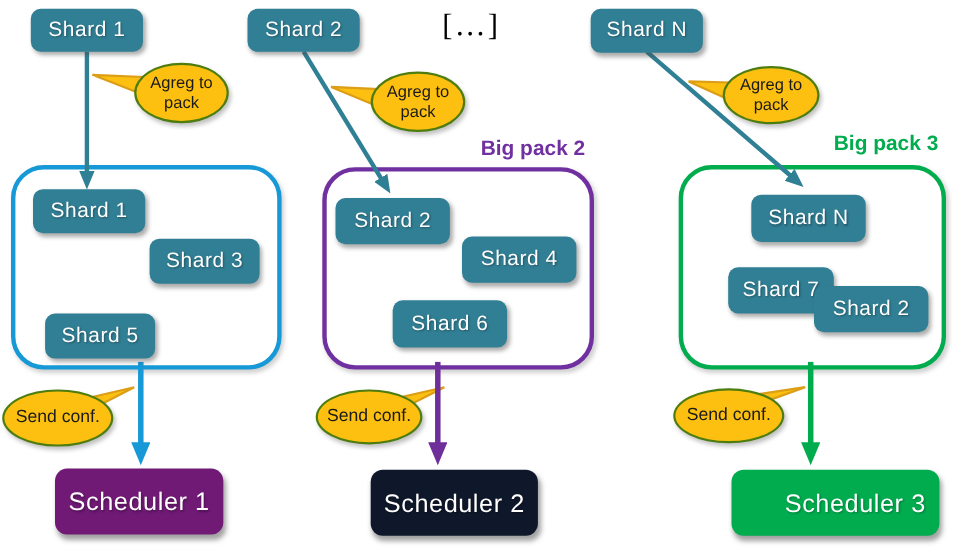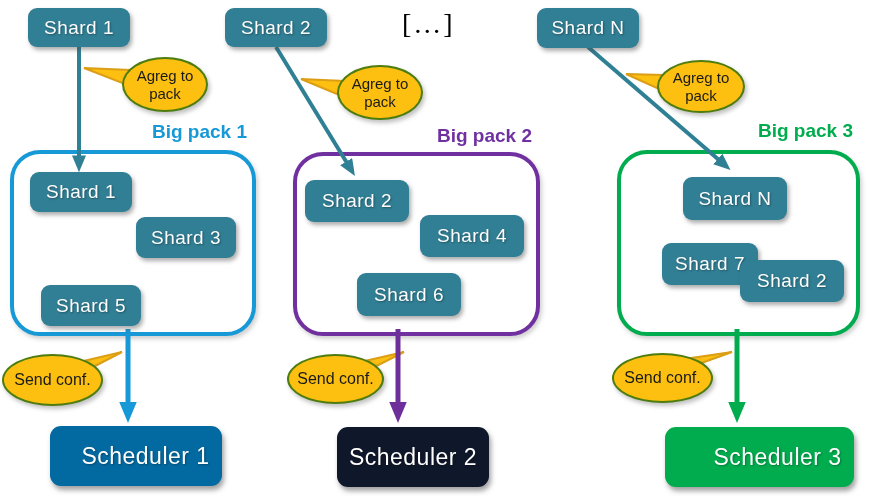--- a/index.html
+++ b/index.html
@@ -34,21 +34,21 @@
     box-shadow:2px 3px 4px rgba(100,100,100,.4);
   }
   .bubble.agreg{font-size:15px;line-height:1.2;padding:0 6px;box-sizing:border-box;}
   .bubble.send{font-size:16px;}
   .scheduler-box{
     position:absolute;z-index:3;color:#ffffff;border-radius:11px;
     display:flex;align-items:center;justify-content:center;font-size:23px;letter-spacing:.5px;
     box-shadow:2px 4px 5px rgba(70,70,70,.5);
     text-shadow:1px 1px 2px rgba(0,0,0,.3);
   }
-  .scheduler-box.c1{background:#0369a1;padding-left:19px;}
+  .scheduler-box.c1{background:#701a75;}
   .scheduler-box.c2{background:#0f172a;}
   .scheduler-box.c3{background:#00AC4E;padding-left:36px;}
   .ellipsis{
     position:absolute;z-index:3;font-family:"Liberation Serif", serif;font-size:28px;color:#000;
     letter-spacing:2px;
   }
 </style>
 </head>
 <body>
 
@@ -83,21 +83,20 @@
 
     <line x1="128" y1="329" x2="128" y2="404" stroke="#1699D6" stroke-width="5" marker-end="url(#ah-blue)"></line>
     <line x1="398" y1="329" x2="398" y2="404" stroke="#6E2F9B" stroke-width="5" marker-end="url(#ah-purple)"></line>
     <line x1="737" y1="329" x2="737" y2="404" stroke="#00AC4E" stroke-width="5" marker-end="url(#ah-green)"></line>
   </svg>
 
   <div class="ellipsis" style="left:402px;top:8px;">[…]</div>
 
   <div class="shard-box" style="left:28px;top:8px;width:102px;height:39px;">Shard 1</div>
   <div class="bubble agreg" style="left:122px;top:57px;width:86px;height:55px;">Agreg to pack</div>
-  <div class="pack-title c1" style="left:137px;top:121px;width:110px;">Big pack 1</div>
   <div class="pack-box c1" style="left:10px;top:150px;width:238px;height:178px;"></div>
   <div class="shard-box" style="left:30px;top:172px;width:102px;height:40px;">Shard 1</div>
   <div class="shard-box" style="left:136px;top:217px;width:100px;height:41px;">Shard 3</div>
   <div class="shard-box" style="left:41px;top:265px;width:100px;height:41px;margin-top:20px;">Shard 5</div>
   <div class="bubble send" style="left:2px;top:354px;width:97px;height:48px;">Send conf.</div>
   <div class="scheduler-box c1" style="left:50px;top:426px;width:153px;height:60px;">Scheduler 1</div>
 
   <div class="shard-box" style="left:225px;top:8px;width:102px;height:39px;">Shard 2</div>
   <div class="bubble agreg" style="left:337px;top:65px;width:86px;height:55px;">Agreg to pack</div>
   <div class="pack-title c2" style="left:424px;top:125px;width:108px;">Big pack 2</div>

